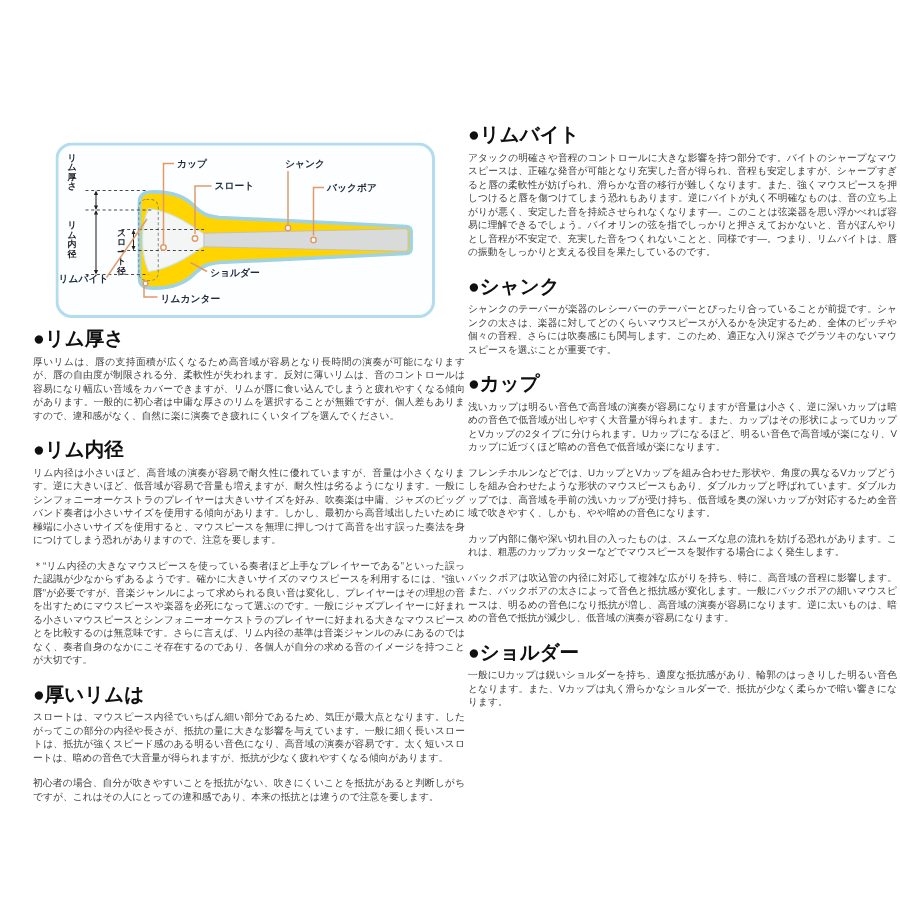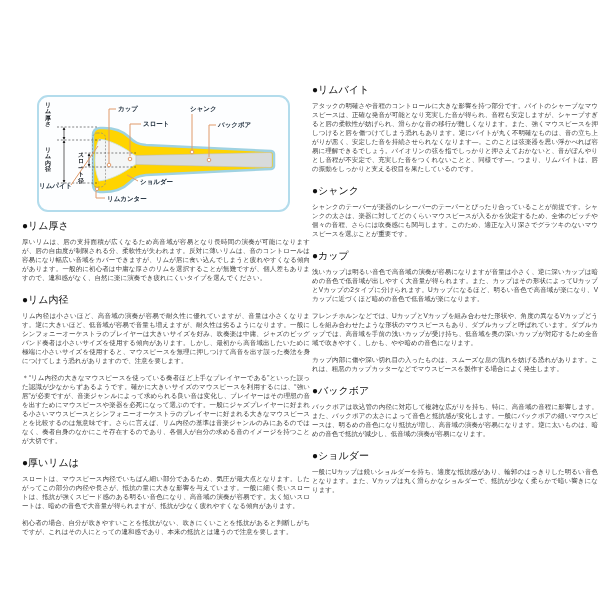--- a/index.html
+++ b/index.html
@@ -4,21 +4,21 @@
 <style>
   html,body{margin:0;padding:0;}
   body{
     width:600px;height:600px;background:#ffffff;position:relative;overflow:hidden;
     font-family:"Liberation Sans","DejaVu Sans",sans-serif;
     -webkit-font-smoothing:antialiased;
   }
   .col{position:absolute;color:#3c3c3c;font-size:6.5px;line-height:9px;text-align:justify;}
   #left-col{left:22px;top:221px;width:288px;}
   #right-col{left:312px;top:85px;width:286px;}
-  .sec-head{font-size:10px;font-weight:normal;color:#101010;margin:13px 0 7px 0;line-height:9px;}
+  .sec-head{font-size:13px;font-weight:bold;color:#101010;margin:13px 0 7px 0;line-height:9px;}
   .sec:first-child .sec-head{margin-top:0;}
   .para{margin:0 0 8px 0;word-break:break-all;}
   #diagram-panel{position:absolute;left:37px;top:95px;width:253px;height:117px;}
   svg text{fill:#1c2b3a;font-family:"Liberation Sans","DejaVu Sans",sans-serif;}
   .dlabel{font-size:6.5px;font-weight:bold;}
   .mlabel{font-size:6px;font-weight:bold;fill:#20242a;letter-spacing:0;}
 </style>
 </head>
 <body>
 
@@ -114,20 +114,19 @@
     <div class="sec-head">●シャンク</div>
     <p class="para">シャンクのテーパーが楽器のレシーバーのテーパーとぴったり合っていることが前提です。シャンクの太さは、楽器に対してどのくらいマウスピースが入るかを決定するため、全体のピッチや個々の音程、さらには吹奏感にも関与します。このため、適正な入り深さでグラツキのないマウスピースを選ぶことが重要です。</p>
   </div>
   <div class="sec">
     <div class="sec-head">●カップ</div>
     <p class="para">浅いカップは明るい音色で高音域の演奏が容易になりますが音量は小さく、逆に深いカップは暗めの音色で低音域が出しやすく大音量が得られます。また、カップはその形状によってUカップとVカップの2タイプに分けられます。Uカップになるほど、明るい音色で高音域が楽になり、Vカップに近づくほど暗めの音色で低音域が楽になります。</p>
     <p class="para">フレンチホルンなどでは、UカップとVカップを組み合わせた形状や、角度の異なるVカップどうしを組み合わせたような形状のマウスピースもあり、ダブルカップと呼ばれています。ダブルカップでは、高音域を手前の浅いカップが受け持ち、低音域を奥の深いカップが対応するため全音域で吹きやすく、しかも、やや暗めの音色になります。</p>
     <p class="para">カップ内部に傷や深い切れ目の入ったものは、スムーズな息の流れを妨げる恐れがあります。これは、粗悪のカップカッターなどでマウスピースを製作する場合によく発生します。</p>
   </div>
   <div class="sec">
-    <div class="sec-head">●バックボア</div>
     <p class="para">バックボアは吹込管の内径に対応して複雑な広がりを持ち、特に、高音域の音程に影響します。また、バックボアの太さによって音色と抵抗感が変化します。一般にバックボアの細いマウスピースは、明るめの音色になり抵抗が増し、高音域の演奏が容易になります。逆に太いものは、暗めの音色で抵抗が減少し、低音域の演奏が容易になります。</p>
   </div>
   <div class="sec">
     <div class="sec-head">●ショルダー</div>
     <p class="para">一般にUカップは鋭いショルダーを持ち、適度な抵抗感があり、輪郭のはっきりした明るい音色となります。また、Vカップは丸く滑らかなショルダーで、抵抗が少なく柔らかで暗い響きになります。</p>
   </div>
 </div>
 
 </body></html>

